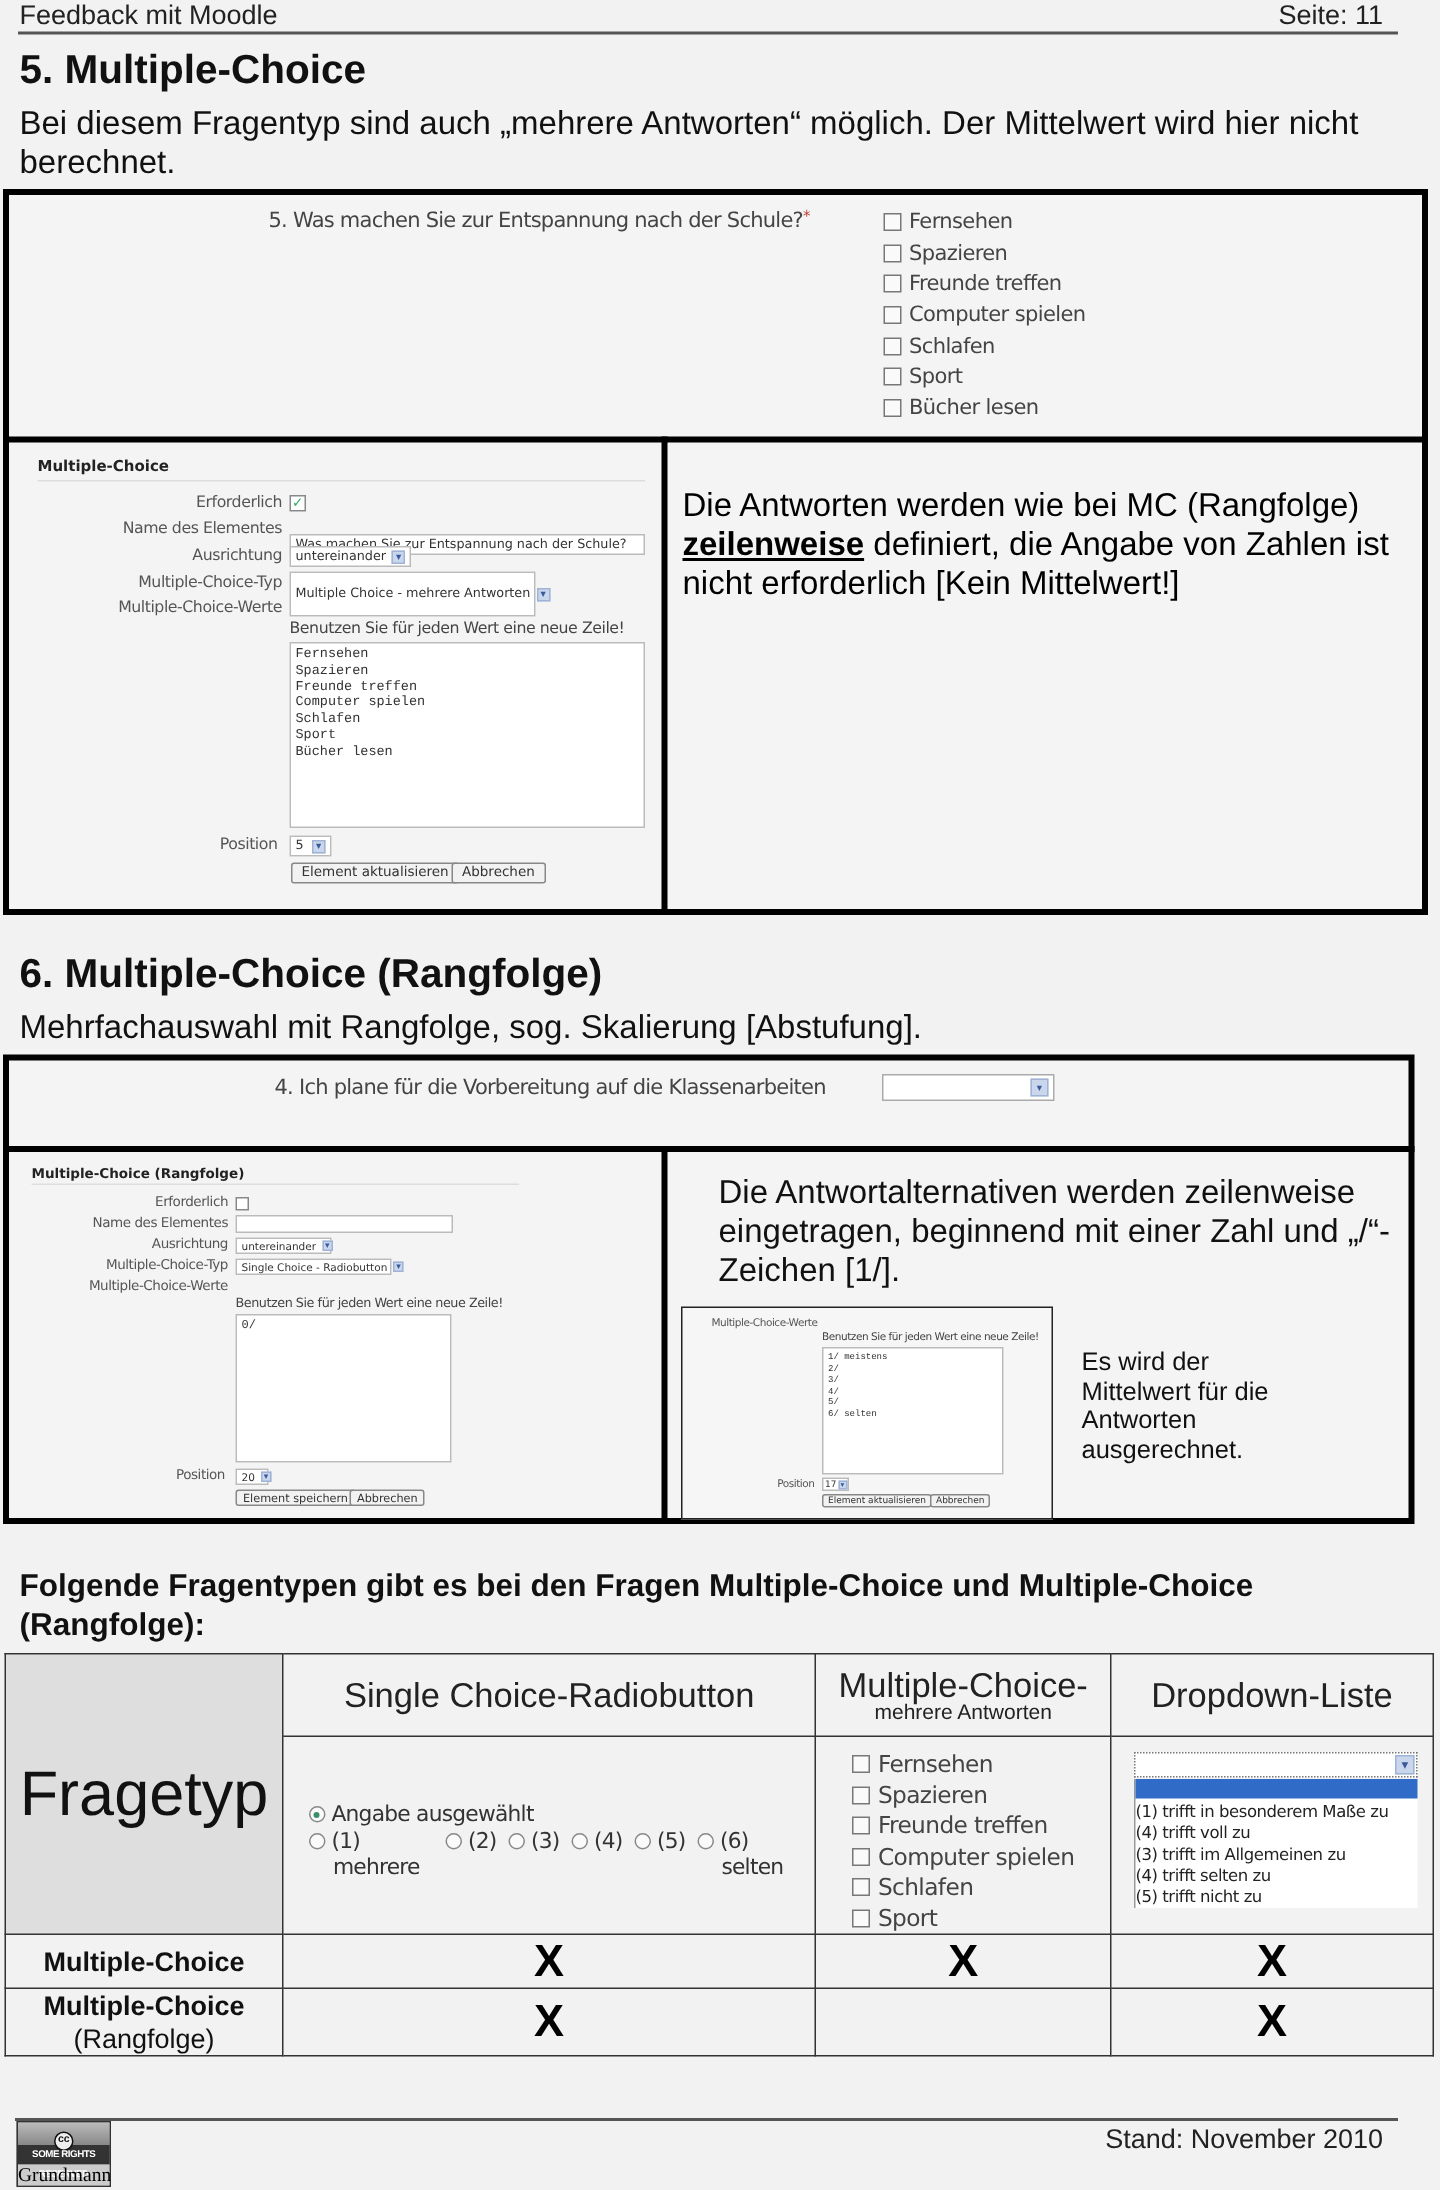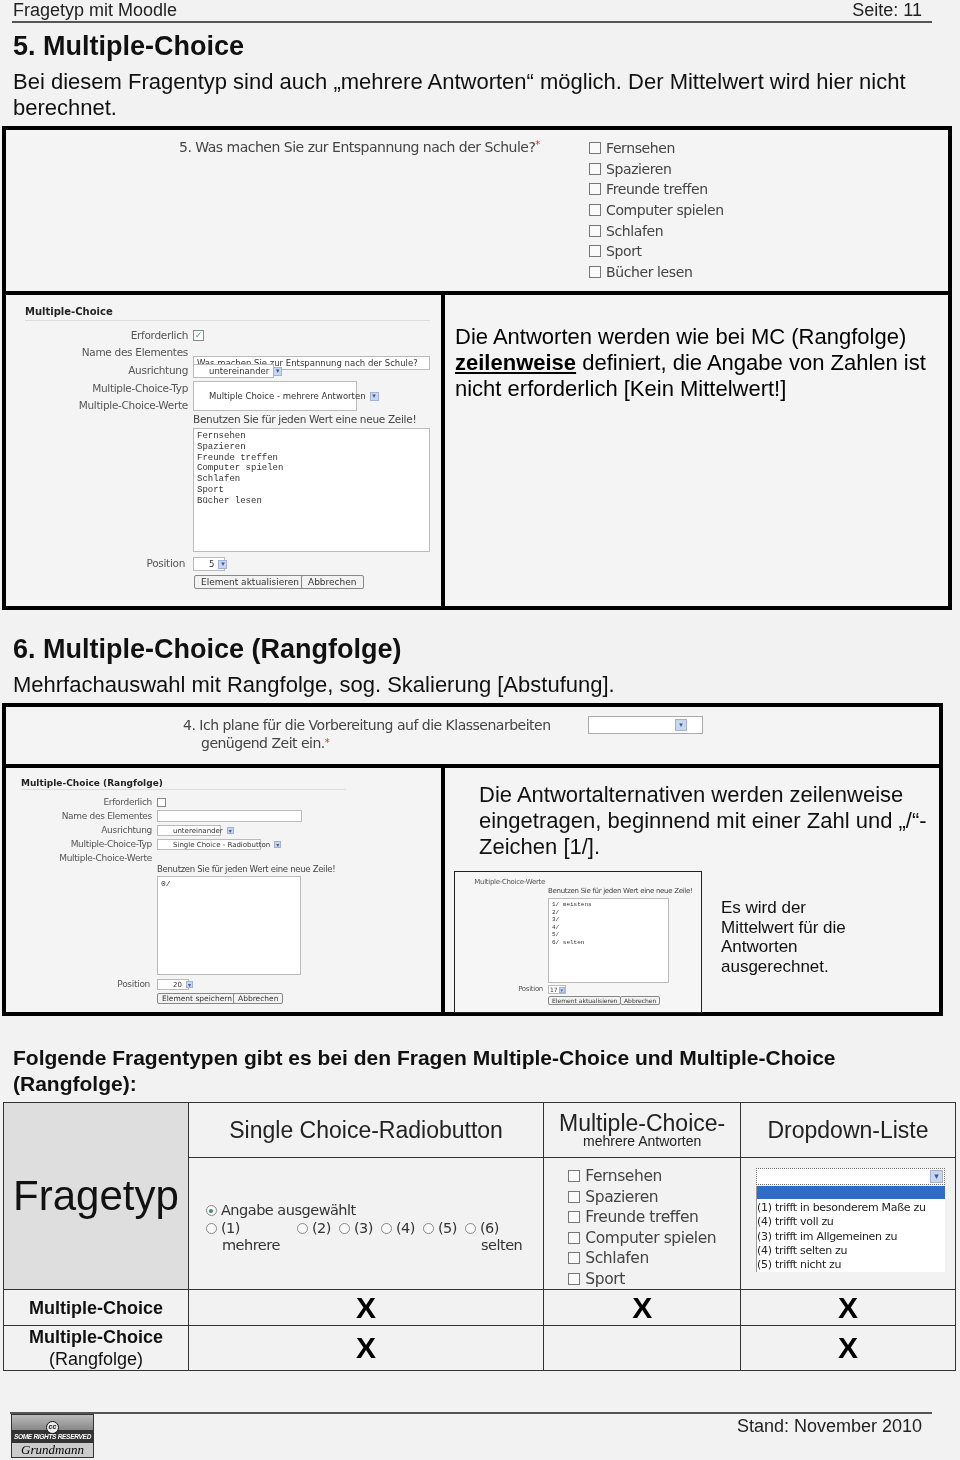--- a/index.html
+++ b/index.html
@@ -20,42 +20,42 @@
   .inner-divider { background: #000; }
   .q-text { font-size: 14px; color: #444; font-family: "DejaVu Sans", sans-serif; letter-spacing: -0.5px; }
   .req { color: #c0392b; font-size: 10px; vertical-align: top; }
   .cb-row { display: flex; align-items: center; height: 20.6px; font-size: 14px; color: #444; font-family: "DejaVu Sans", sans-serif; letter-spacing: -0.4px; }
   .cb { width: 12px; height: 12px; border: 1px solid #777; background: #fafafa; margin-right: 5px; flex: none; }
 
   
   .form-title { font-size: 10px; font-weight: bold; color: #222; font-family: "DejaVu Sans", sans-serif; }
   .flabel { font-size: 10.5px; color: #555; text-align: right; letter-spacing: -0.3px; font-family: "DejaVu Sans", sans-serif; }
   .finput { border: 1px solid #bbb; background: #fff; font-size: 8.5px; color: #333; padding: 1px 3px; white-space: nowrap; overflow: hidden; font-family: "DejaVu Sans", sans-serif; }
-  .fselect { border: 1px solid #bbb; background: #fff; font-size: 8.5px; color: #333; padding: 1px 15px; display: flex; align-items: center; justify-content: space-between; white-space: nowrap; font-family: "DejaVu Sans", sans-serif; }
+  .fselect { border: 1px solid #bbb; background: #fff; font-size: 8.5px; color: #333; padding: 1px 3px; display: flex; align-items: center; justify-content: space-between; white-space: nowrap; font-family: "DejaVu Sans", sans-serif; }
   .sel-arrow { width: 9px; height: 9px; background: #c9d6ec; border: 1px solid #9fb3d6; font-size: 7px; color: #3a5a9a; line-height: 7px; text-align: center; flex: none; margin-left: 4px; }
   .textarea { border: 1px solid #bbb; background: #fff; font-family: "Liberation Mono", monospace; font-size: 9px; color: #333; padding: 2px 3px; line-height: 10.8px; white-space: pre; }
   .btn { border: 1px solid #888; background: #f2f2f2; font-size: 9px; color: #333; padding: 1px 6px; border-radius: 2px; font-family: "DejaVu Sans", sans-serif; white-space: nowrap; }
   .hint { font-size: 10.5px; color: #444; letter-spacing: -0.3px; font-family: "DejaVu Sans", sans-serif; }
 
   
   table.tt { border-collapse: collapse; }
   .tt td { border: 1.5px solid #333; }
   .col-head { font-size: 23px; text-align: center; color: #222; }
   .row-label { font-weight: bold; font-size: 18px; text-align: center; color: #111; line-height: 22px; }
   .xmark { font-weight: bold; font-size: 30px; text-align: center; color: #000; font-family: "Liberation Sans", sans-serif; }
 
   .radio { width: 11px; height: 11px; border: 1px solid #888; border-radius: 50%; display: inline-block; background: #fafafa; position: relative; vertical-align: -1px; margin-right: 4px; }
   .radio.on::after { content: ""; position: absolute; left: 2.5px; top: 2.5px; width: 4px; height: 4px; border-radius: 50%; background: #3a8f6a; }
 
   .dd-list-item { font-size: 11px; color: #222; height: 14.3px; line-height: 14.3px; letter-spacing: -0.3px; font-family: "DejaVu Sans", sans-serif; }
 </style>
 </head>
 <body>
 
-<div class="abs hdr-title">Fragetyp mit Moodle</div>
+<div class="abs hdr-title">Feedback mit Moodle</div>
 <div class="abs hdr-page">Seite: 11</div>
 <div class="abs hdr-rule"></div>
 
 <div class="abs h2" style="left:13px; top:31px;">5. Multiple-Choice</div>
 <div class="abs para" style="left:13px; top:69px; width:900px;">Bei diesem Fragentyp sind auch „mehrere Antworten“ möglich. Der Mittelwert wird hier nicht berechnet.</div>
 
 <div class="abs box" style="left:2px; top:126px; width:950px; height:484px;"></div>
 <div class="abs inner-divider" style="left:2px; top:291px; width:950px; height:4px;"></div>
 <div class="abs inner-divider" style="left:441px; top:291px; width:4px; height:319px;"></div>
 
@@ -139,21 +139,20 @@
 
 <div class="abs h2" style="left:13px; top:634px;">6. Multiple-Choice (Rangfolge)</div>
 <div class="abs para" style="left:13px; top:672px;">Mehrfachauswahl mit Rangfolge, sog. Skalierung [Abstufung].</div>
 
 <div class="abs box" style="left:2px; top:703px; width:941px; height:313px;"></div>
 <div class="abs inner-divider" style="left:2px; top:764px; width:941px; height:4px;"></div>
 <div class="abs inner-divider" style="left:441px; top:764px; width:4px; height:252px;"></div>
 
 <div class="abs q-text" style="left:183px; top:716px; line-height:18px;">
   <div>4. Ich plane für die Vorbereitung auf die Klassenarbeiten</div>
-  <div style="padding-left:18px;"><span>genügend Zeit ein.</span><span class="req">*</span></div>
 </div>
 <div class="abs fselect" style="left:588px; top:716px; width:115px; height:18px; border-color:#aaa;">
     <span></span>
     <span class="sel-arrow" style="width:12px;height:12px;line-height:10px;">▾</span>
   </div>
 
 <div class="abs form-title" style="left:21px; top:778px; font-size:9px;">Multiple-Choice (Rangfolge)</div>
 <div class="abs" style="left:21px; top:789px; width:325px; height:1px; background:#ddd;"></div>
 
 <div class="abs flabel" style="left:20px; top:797px; width:132px; font-size:9px;">Erforderlich</div>
@@ -294,20 +293,20 @@
           <div style="font-weight:normal;">(Rangfolge)</div>
         </td>
     <td class="xmark">X</td>
     <td class="xmark"></td>
     <td class="xmark">X</td>
   </tr>
 </tbody>
   </table>
 
 <div class="abs" style="left:10px; top:1412px; width:922px; height:2px; background:#555;"></div>
-<div class="abs" style="left:11px; top:1414px; width:83px; height:44px; border:1px solid #333; background:#999;font-style:italic;">
+<div class="abs" style="left:11px; top:1414px; width:63px; height:44px; border:1px solid #333; background:#999;">
   <div style="height:15px; background:linear-gradient(#bbb,#888); text-align:center;">
     <span style="display:inline-block; width:13px; height:13px; border:1.5px solid #111; border-radius:50%; background:#eee; font-size:7px; font-weight:bold; line-height:10px; margin-top:1px;">cc</span>
   </div>
   <div style="height:13px; background:#333; color:#fff; font-size:6.5px; font-weight:bold; text-align:center; line-height:13px; letter-spacing:-0.3px;">SOME RIGHTS RESERVED</div>
   <div style="height:14px; background:#ccc; color:#000; font-family:'Liberation Serif', serif; font-size:13px; text-align:center; line-height:14px;">Grundmann</div>
 </div>
 <div class="abs" style="right:38px; top:1416px; font-size:18px; color:#222;">Stand: November 2010</div>
 
 </body></html>

